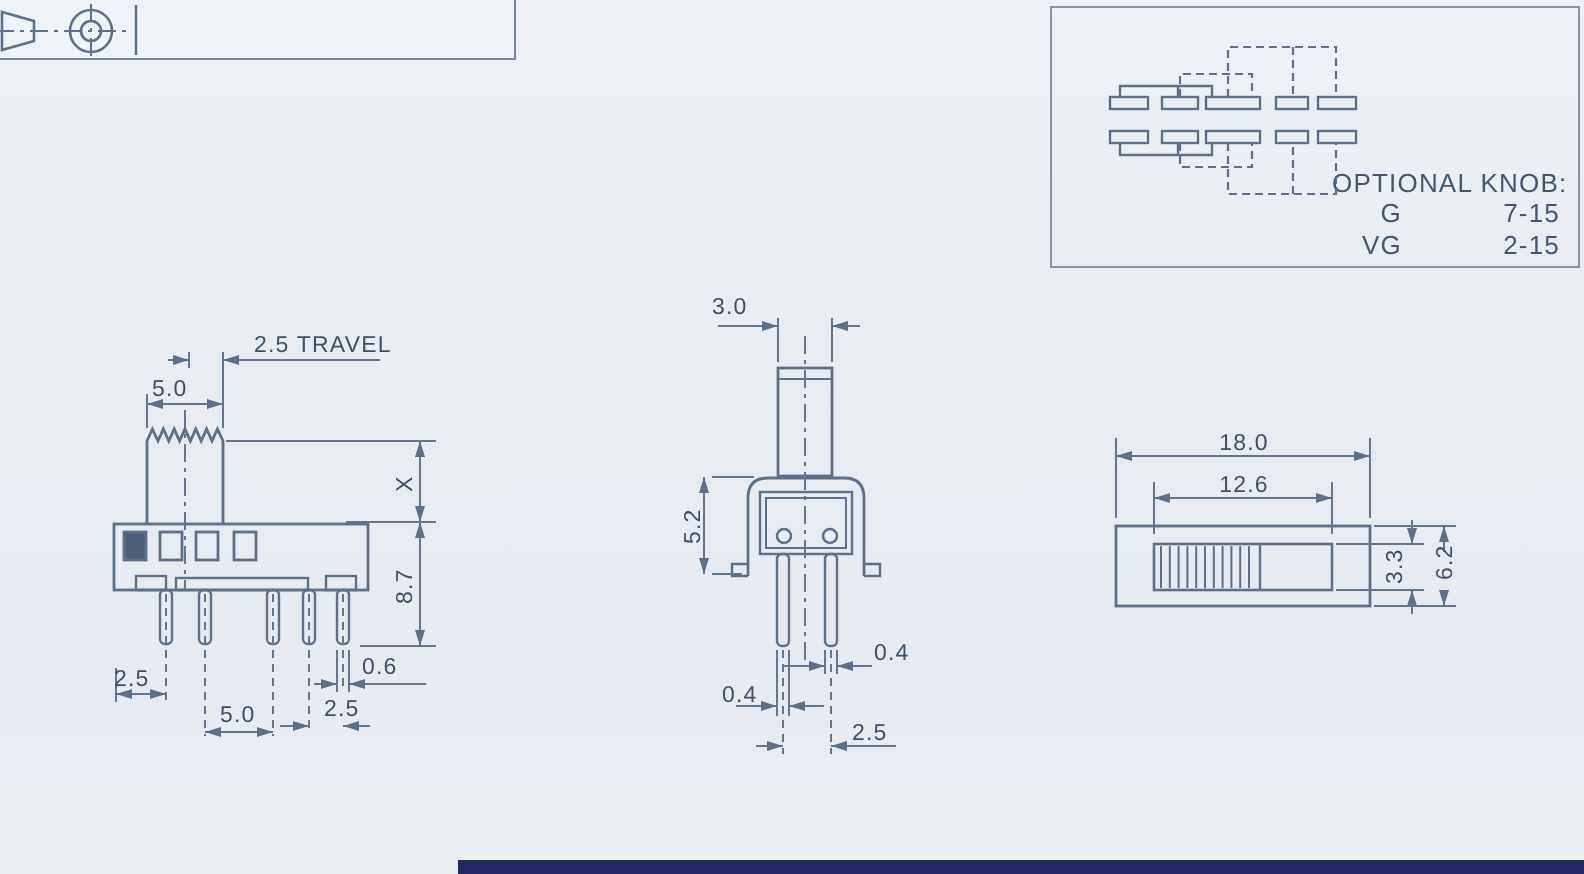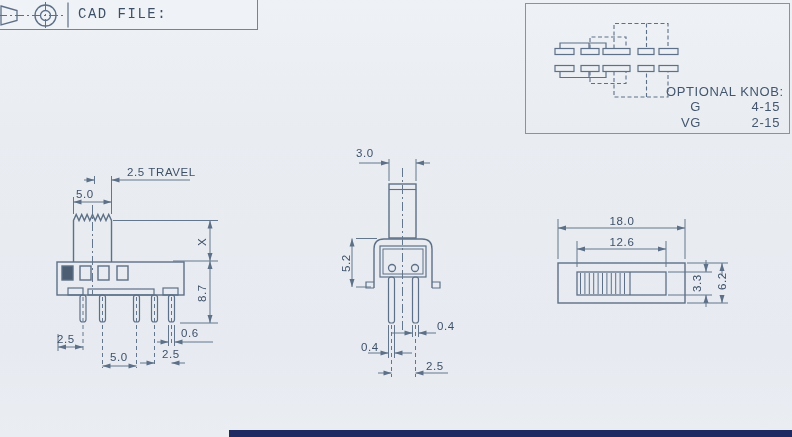--- a/index.html
+++ b/index.html
@@ -39,28 +39,27 @@
     font-family:"Liberation Sans",sans-serif;font-size:11.5px;
     letter-spacing:0.6px;fill:#3e5068;
   }
 </style>
 </head>
 <body>
 
 <div id="page">
 
   <div id="title-block"></div>
-  <span id="cad-label">CAD FILE:</span>
 
   <div id="optional-box"></div>
   <div id="knob-text">
     <div class="heading">OPTIONAL KNOB:</div>
     <div class="knob-row">
       <span class="lbl">G</span>
-      <span class="val">4-15</span>
+      <span class="val">7-15</span>
     </div>
     <div class="knob-row">
       <span class="lbl">VG</span>
       <span class="val">2-15</span>
     </div>
   </div>
 
   <svg id="drawing" width="792" height="437" viewBox="0 0 792 437">
     <defs>
       <marker id="arr" markerWidth="9" markerHeight="6" refX="8.5" refY="3" orient="auto-start-reverse" markerUnits="userSpaceOnUse">

